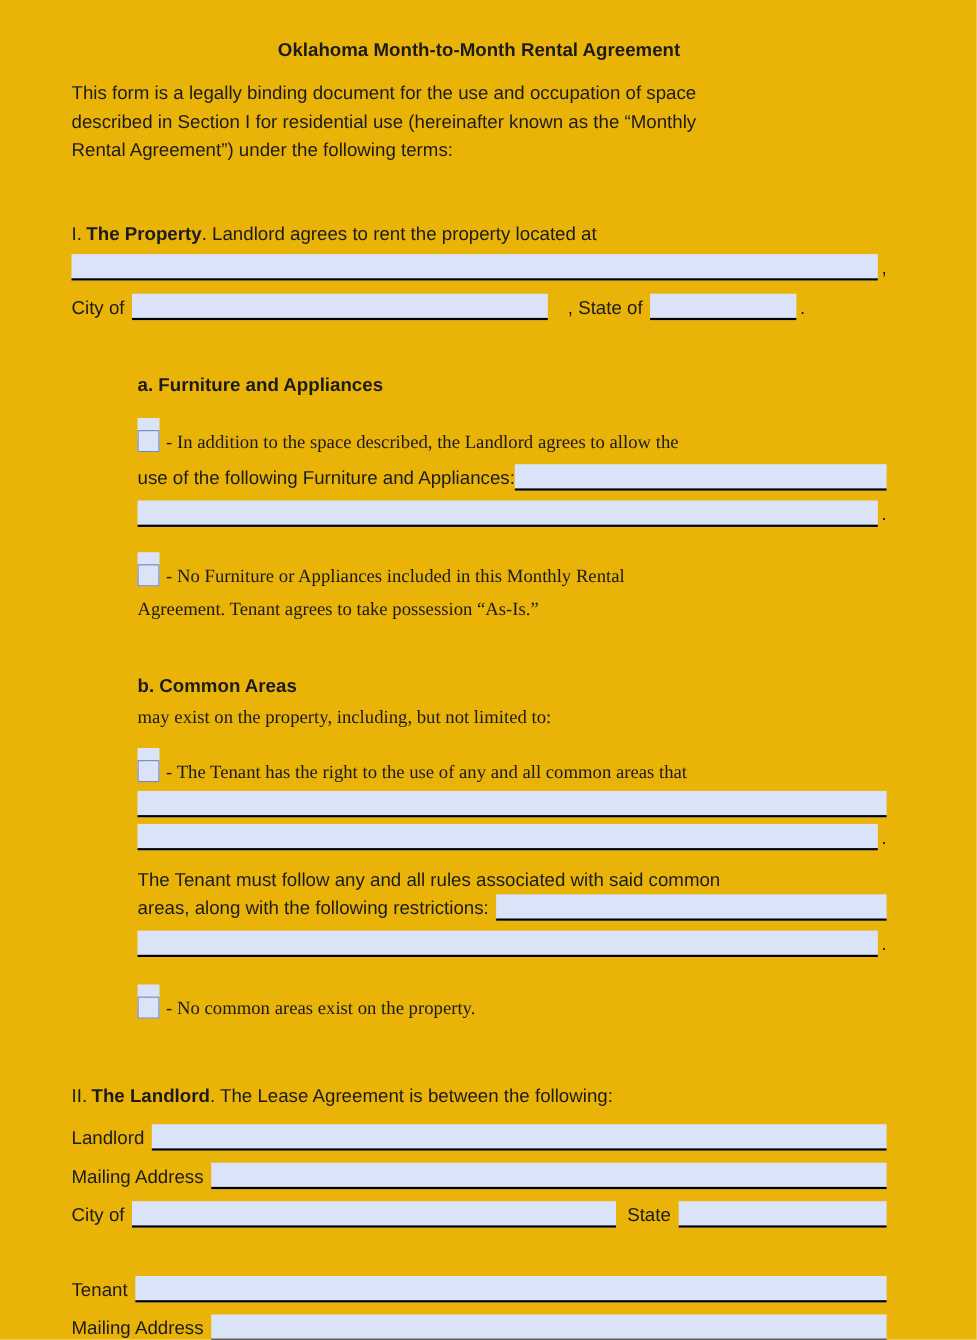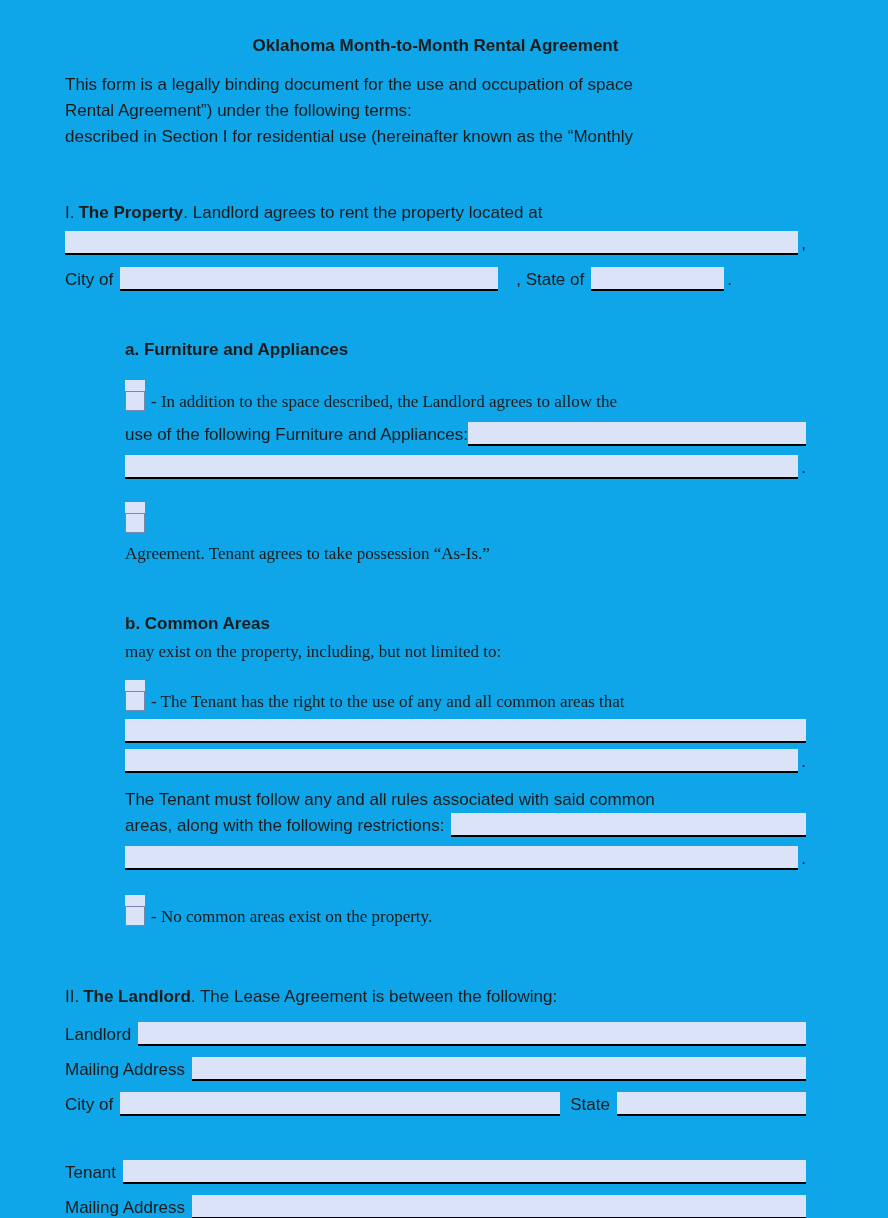--- a/index.html
+++ b/index.html
@@ -7,21 +7,21 @@
     --cb-border:#7688ad;
     --ink:#1b1b1b;
   }
   *{box-sizing:border-box;}
   body{margin:0;background:#ffffff;}
   .page{
     width:888px;height:1218px;
     padding:28px 82px 0 65px;
     font-family:"Liberation Sans", sans-serif;
     font-size:17px;color:var(--ink);
-    background:#0ea5e9;overflow:hidden;
+    background:#eab308;overflow:hidden;
   }
   .title{text-align:center;font-weight:bold;font-size:17px;margin:8px 0 0;}
   .tline{line-height:26px;}
   .intro{margin-top:16px;}
   .sec-head{line-height:26px;}
   .sec-head .bold{font-weight:bold;}
   .sec-head .numeral{margin-right:4px;}
   .sub-head{font-weight:bold;line-height:26px;}
   .indent{margin-left:60px;}
   .frow{display:flex;align-items:flex-end;line-height:22px;}
@@ -42,22 +42,22 @@
 </style>
 </head>
 <body>
 
 <div class="page">
 
   <div class="title">Oklahoma Month-to-Month Rental Agreement</div>
 
   <div class="intro">
     <div class="tline">This form is a legally binding document for the use and occupation of space</div>
+    <div class="tline">described in Section I for residential use (hereinafter known as the “Monthly</div>
     <div class="tline">Rental Agreement”) under the following terms:</div>
-    <div class="tline">described in Section I for residential use (hereinafter known as the “Monthly</div>
   </div>
 
   <div class="sec-head" style="margin-top:50px">
     <span class="numeral">I.</span><span class="bold">The Property</span><span>. Landlord agrees to rent the property located at</span>
   </div>
 
   <div class="frow" style="margin-top:5px">
     <span class="field grow"></span>
     <span class="sfx">,</span>
   </div>
@@ -80,21 +80,21 @@
     <div class="frow" style="margin-top:5px">
       <span>use of the following Furniture and Appliances:</span>
       <span class="field grow"></span>
     </div>
     <div class="frow" style="margin-top:9px">
       <span class="field grow"></span>
       <span class="sfx">.</span>
     </div>
 
     <div class="cb-line" style="margin-top:30px">
-      <span class="checkbox"></span>
+      <span class="checkbox"></span><span>- No Furniture or Appliances included in this Monthly Rental</span>
     </div>
     <div class="cb-line">Agreement. Tenant agrees to take possession “As-Is.”</div>
 
     <div class="sub-head" style="margin-top:42px">b. Common Areas</div>
 
     <div class="cb-line">may exist on the property, including, but not limited to:</div>
     <div class="cb-line" style="margin-top:20px">
       <span class="checkbox"></span><span>- The Tenant has the right to the use of any and all common areas that</span>
     </div>
     <div class="frow" style="margin-top:2px">

